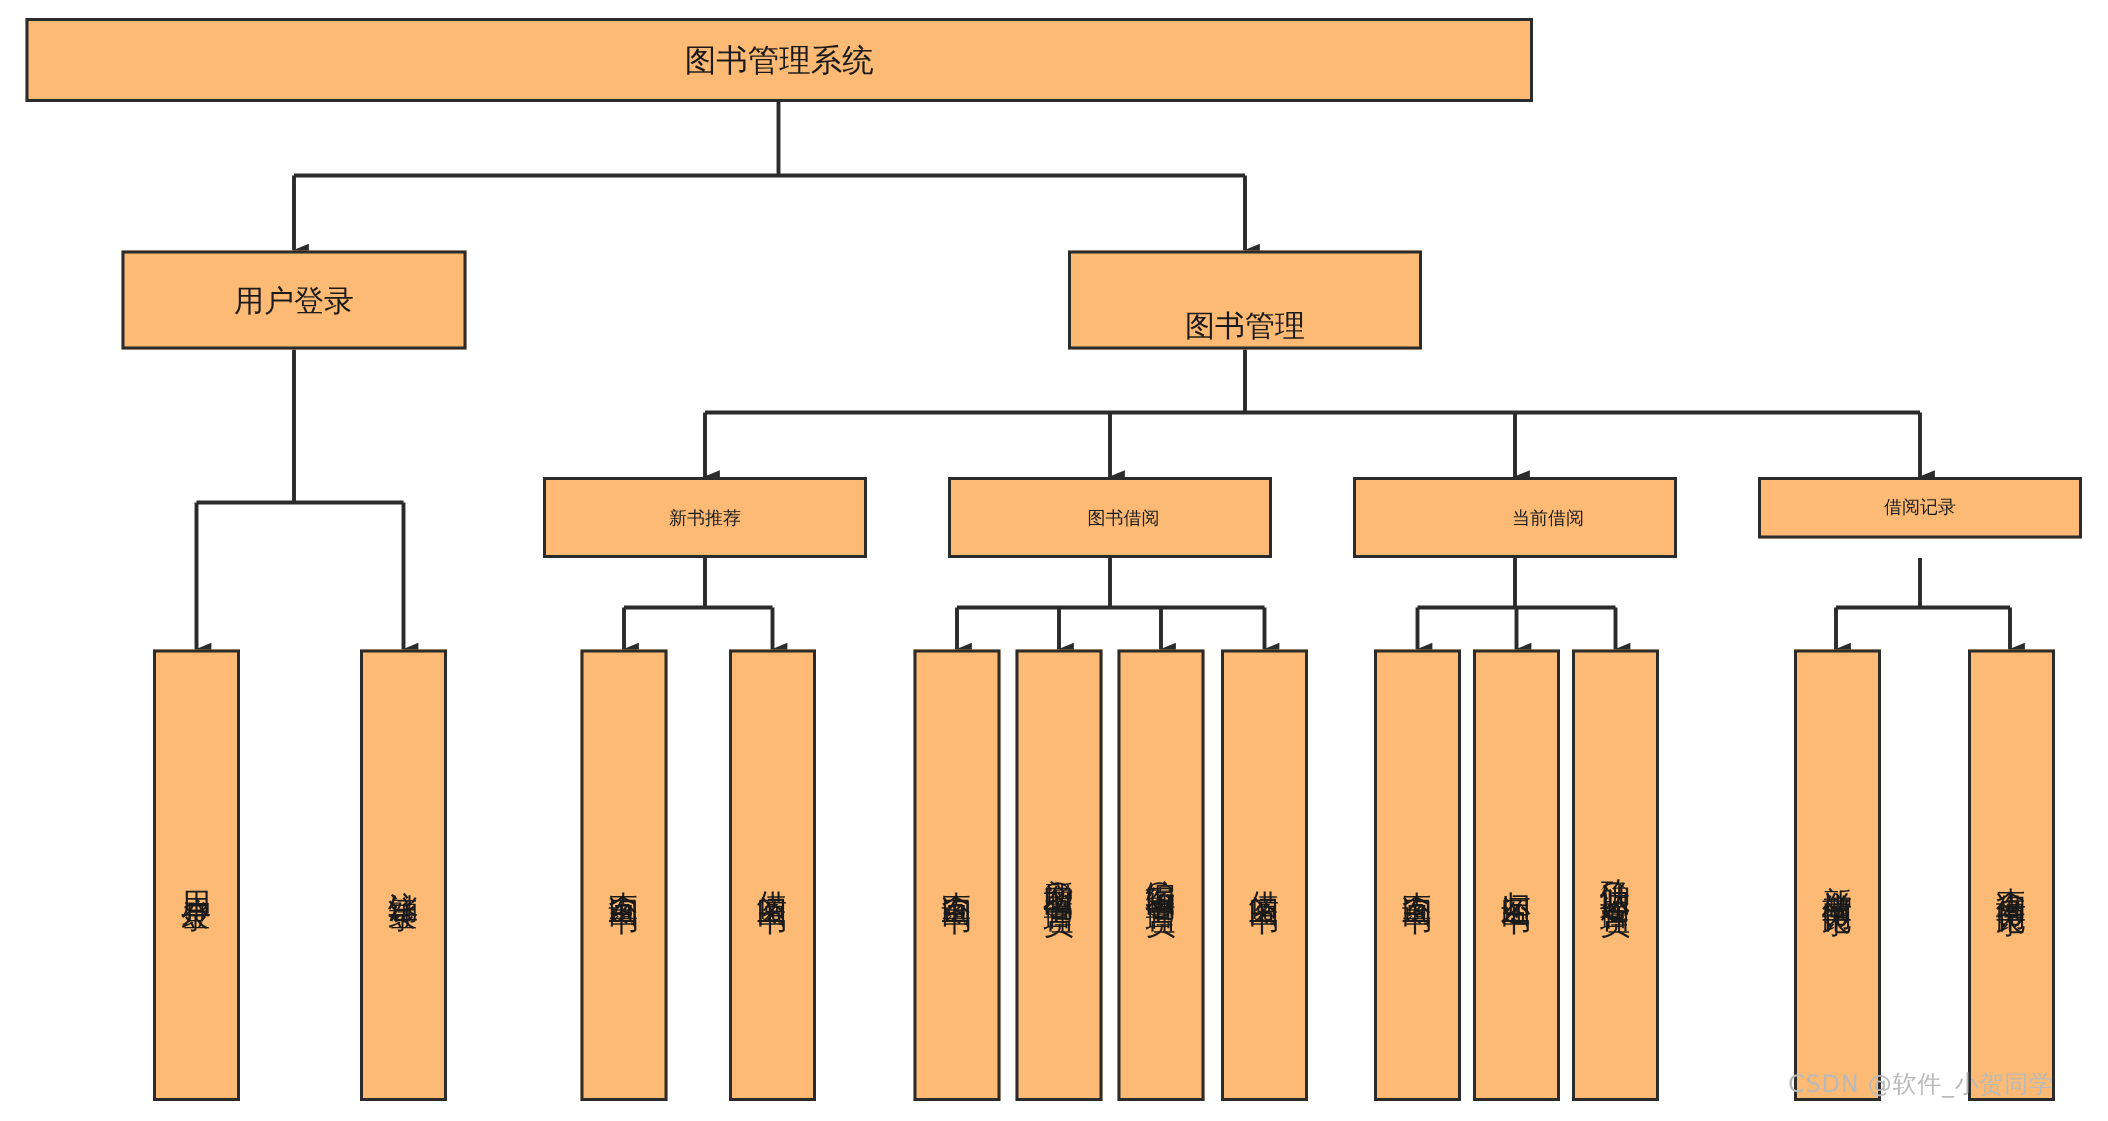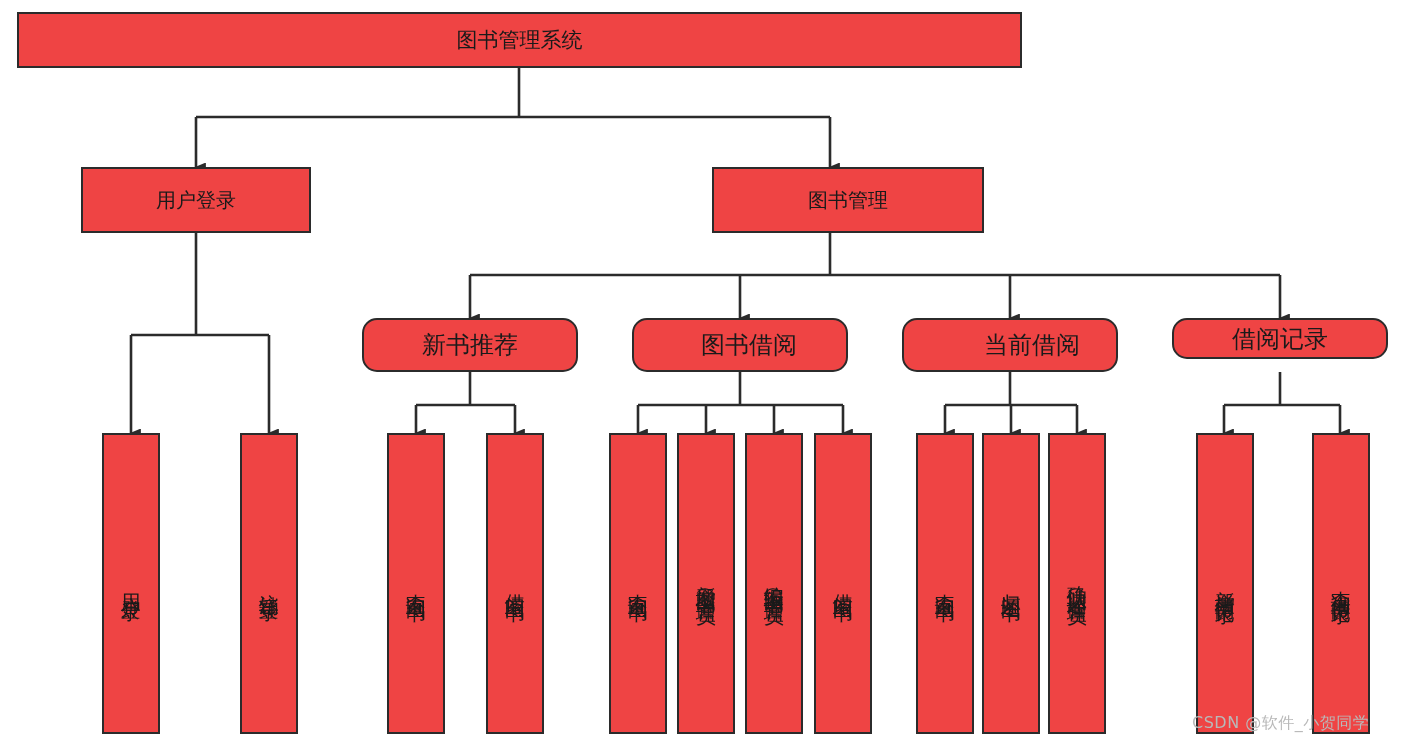--- a/index.html
+++ b/index.html
@@ -27,36 +27,35 @@
     position: absolute;
     left: 0;
     top: 0;
     width: 1405px;
     height: 747px;
     pointer-events: none;
   }
   .node {
     position: absolute;
     box-sizing: border-box;
-    background: #ef4444;
+    background: #fdba74;
     border: 2px solid #2b2b2b;
     display: flex;
     align-items: center;
     justify-content: center;
     color: #1a1a1a;
   }
   .node-root {
     font-size: 21px;
   }
   .node-l1 {
     font-size: 20px;
   }
   .node-l2 {
-    font-size: 24px;
-    border-radius: 15px;
+    font-size: 12px;
   }
   
   .node-leaf {
     font-size: 20px;
     align-items: flex-start;
     justify-content: center;
     padding-top: 0;
   }
   .vtext {
     writing-mode: vertical-rl;
@@ -138,21 +137,21 @@
     </g>
   </svg>
 
   <div class="node node-root" style="left:17px; top:12px; width:1005px; height:56px;">
     <span>图书管理系统</span>
   </div>
 
   <div class="node node-l1" style="left:81px; top:167px; width:230px; height:66px;">
     <span>用户登录</span>
   </div>
-  <div class="node node-l1" style="left:712px; top:167px; width:272px; height:66px;">
+  <div class="node node-l1" style="left:712px; top:167px; width:236px; height:66px;align-items:flex-end;">
     <span>图书管理</span>
   </div>
 
   <div class="node node-l2" style="left:362px; top:318px; width:216px; height:54px;">
     <span>新书推荐</span>
   </div>
   <div class="node node-l2" style="left:632px; top:318px; width:216px; height:54px;padding-left:18px;">
     <span>图书借阅</span>
   </div>
   <div class="node node-l2" style="left:902px; top:318px; width:216px; height:54px;padding-left:44px;">

